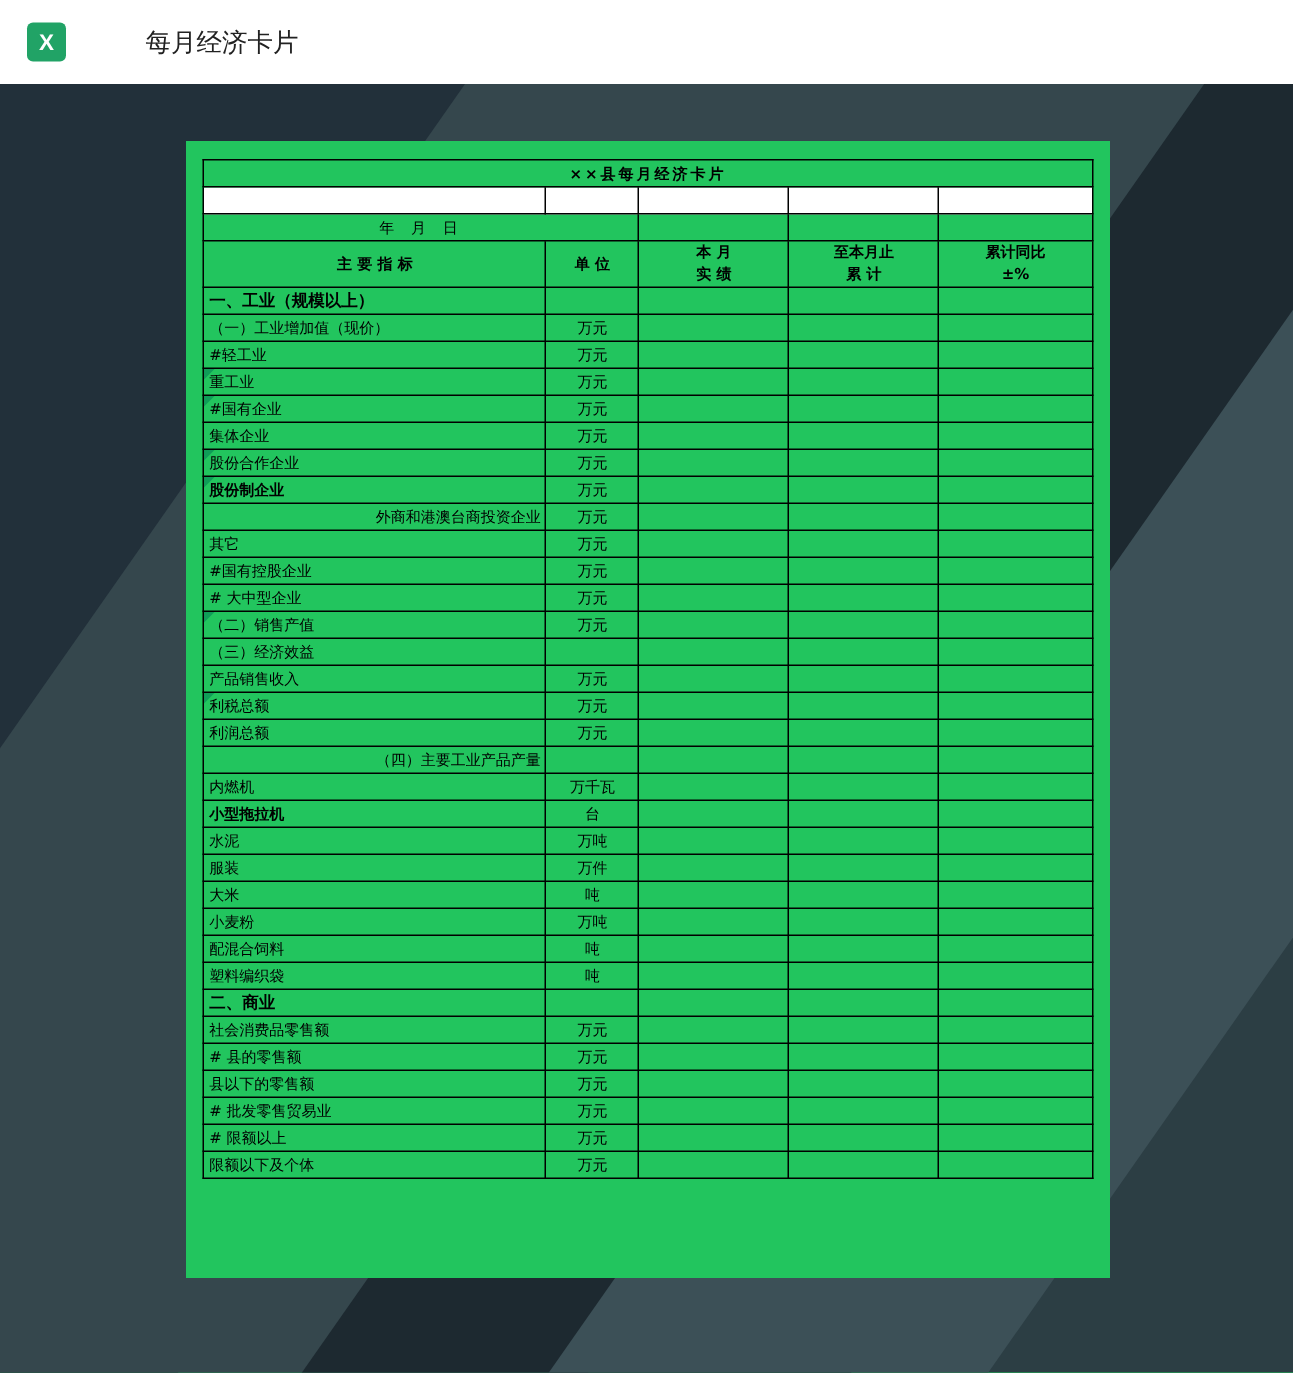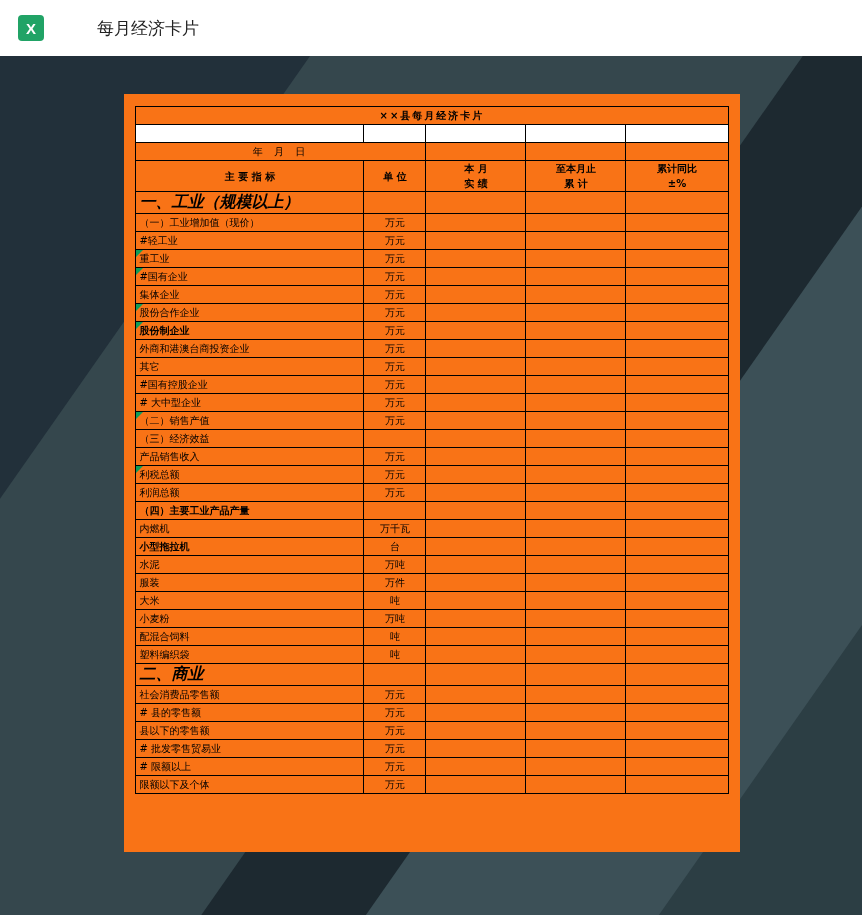--- a/index.html
+++ b/index.html
@@ -87,21 +87,21 @@
     color: #222;
     font-family: "DejaVu Sans", sans-serif;
     margin-left: 39px;
   }
   .sheet-wrap {
     position: absolute;
     left: 124px;
     top: 94px;
     width: 616px;
     height: 758px;
-    background: #f97316;
+    background: #22c55e;
     z-index: 2;
     box-sizing: border-box;
     padding: 4px 0 0 0;
   }
   table.sheet {
     border-collapse: collapse;
     width: 592px;
     margin: 8px auto 0 auto;
     table-layout: fixed;
     font-family: "DejaVu Sans", sans-serif;
@@ -147,22 +147,21 @@
   }
   .hdr td {
     text-align: center;
     font-size: 11px;
     font-weight: bold;
     height: 34px;
     line-height: 15px;
   }
   .section td.ind {
     font-weight: bold;
-    font-size: 16px;
-    font-style: italic;
+    font-size: 11px;
   }
   td.unit { text-align: center; font-size: 10px; }
   td.ind { text-align: left; }
   .i1 { padding-left: 6px; }
   .i2 { padding-left: 22px; }
   .i3 { padding-left: 34px; }
   .i4 { padding-left: 46px; }
   
   .mark { position: relative; }
   .mark:before {
@@ -281,21 +280,21 @@
           <td></td>
         </tr>
         <tr>
           <td class="ind i4 mark" style="font-weight: bold;">股份制企业</td>
           <td class="unit">万元</td>
           <td></td>
           <td></td>
           <td></td>
         </tr>
         <tr>
-          <td class="ind i4" style="font-weight: normal;">外商和港澳台商投资企业</td>
+          <td class="ind i4" style="font-weight: normal; text-align: right;">外商和港澳台商投资企业</td>
           <td class="unit">万元</td>
           <td></td>
           <td></td>
           <td></td>
         </tr>
         <tr>
           <td class="ind i4" style="font-weight: normal;">其它</td>
           <td class="unit">万元</td>
           <td></td>
           <td></td>
@@ -344,21 +343,21 @@
           <td></td>
         </tr>
         <tr>
           <td class="ind i4" style="font-weight: normal;">利润总额</td>
           <td class="unit">万元</td>
           <td></td>
           <td></td>
           <td></td>
         </tr>
         <tr>
-          <td class="ind i2" style="font-weight: bold;">（四）主要工业产品产量</td>
+          <td class="ind i2" style="font-weight: normal; text-align: right;">（四）主要工业产品产量</td>
           <td class="unit"></td>
           <td></td>
           <td></td>
           <td></td>
         </tr>
         <tr>
           <td class="ind i3" style="font-weight: normal;">内燃机</td>
           <td class="unit">万千瓦</td>
           <td></td>
           <td></td>

